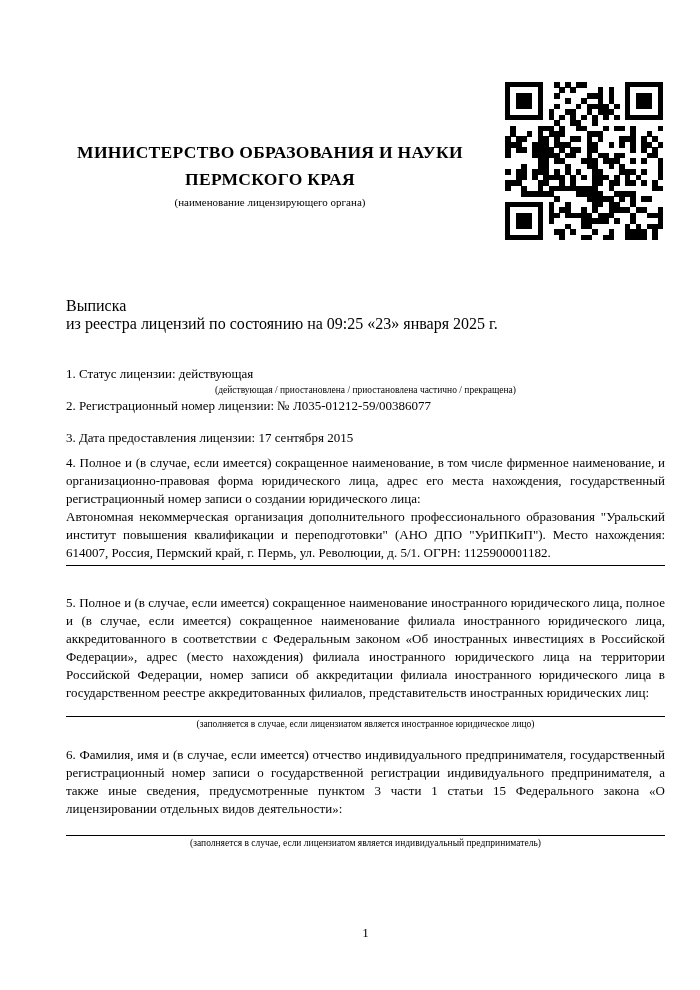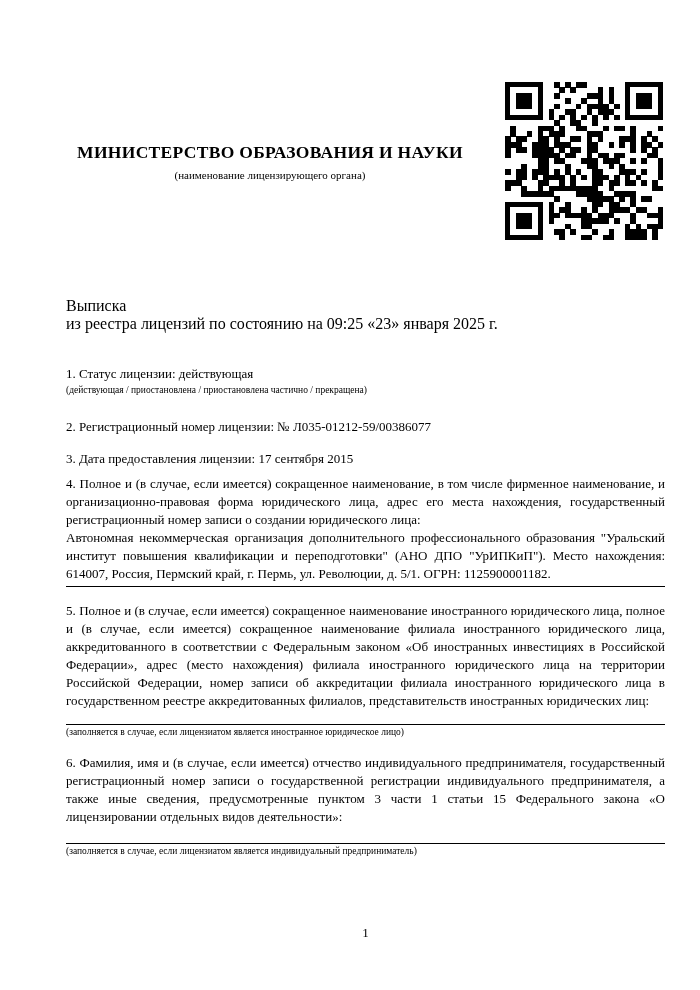--- a/index.html
+++ b/index.html
@@ -48,60 +48,61 @@
   
   .item-text {
     text-align: justify;
     text-align-last: left;
     line-height: 18px;
     margin: 0;
   }
   .item-caption {
     font-size: 9.5px;
     line-height: 13px;
-    text-align: left;
+    text-align: center;
     margin-top: 1px;
   }
   .filled-value {
     text-align: justify;
     text-align-last: left;
     line-height: 18px;
     margin: 0;
     border-bottom: 1.5px solid #000;
     padding-bottom: 3px;
     font-family: Liberation Serif, serif;
   }
   .blank-rule {
     border-top: 1.5px solid #000;
     height: 0;
   }
   .mt-item1 { margin-top: 32px; }
-  .mt-item2 { margin-top: 21px; }
+  .mt-item2 { }
   .mt-item3 { margin-top: 14px; }
   .mt-item4 { margin-top: 7px; }
-  .mt-item5 { margin-top: 15px; }
+  .mt-item5 { margin-top: 28px; }
   .mt-rule5 { margin-top: 14px; }
   .mt-item6 { margin-top: 15px; }
   .mt-rule6 { margin-top: 17px; }
   .mt-item7 { margin-top: 18px; }
   .page-number {
     position: absolute;
     left: 66px; top: 925px;
     width: 599px;
     text-align: center;
     font-size: 13px;
   }
 </style>
 </head>
 <body>
 
 <div class="page">
 
   <div class="ministry">
     <div class="ministry-line1">МИНИСТЕРСТВО ОБРАЗОВАНИЯ И НАУКИ</div>
+    <div class="ministry-line2">ПЕРМСКОГО КРАЯ</div>
     <div class="ministry-caption">(наименование лицензирующего органа)</div>
   </div>
 
   <div class="qr" id="qr"><svg width="158" height="158" viewBox="0 0 158 158" fill="#000" shape-rendering="crispEdges">
         <rect x="49.03" y="0.00" width="5.60" height="5.60"></rect>
         <rect x="59.93" y="0.00" width="5.60" height="5.60"></rect>
         <rect x="70.83" y="0.00" width="5.60" height="5.60"></rect>
         <rect x="76.28" y="0.00" width="5.60" height="5.60"></rect>
         <rect x="54.48" y="5.45" width="5.60" height="5.60"></rect>
         <rect x="65.38" y="5.45" width="5.60" height="5.60"></rect>

